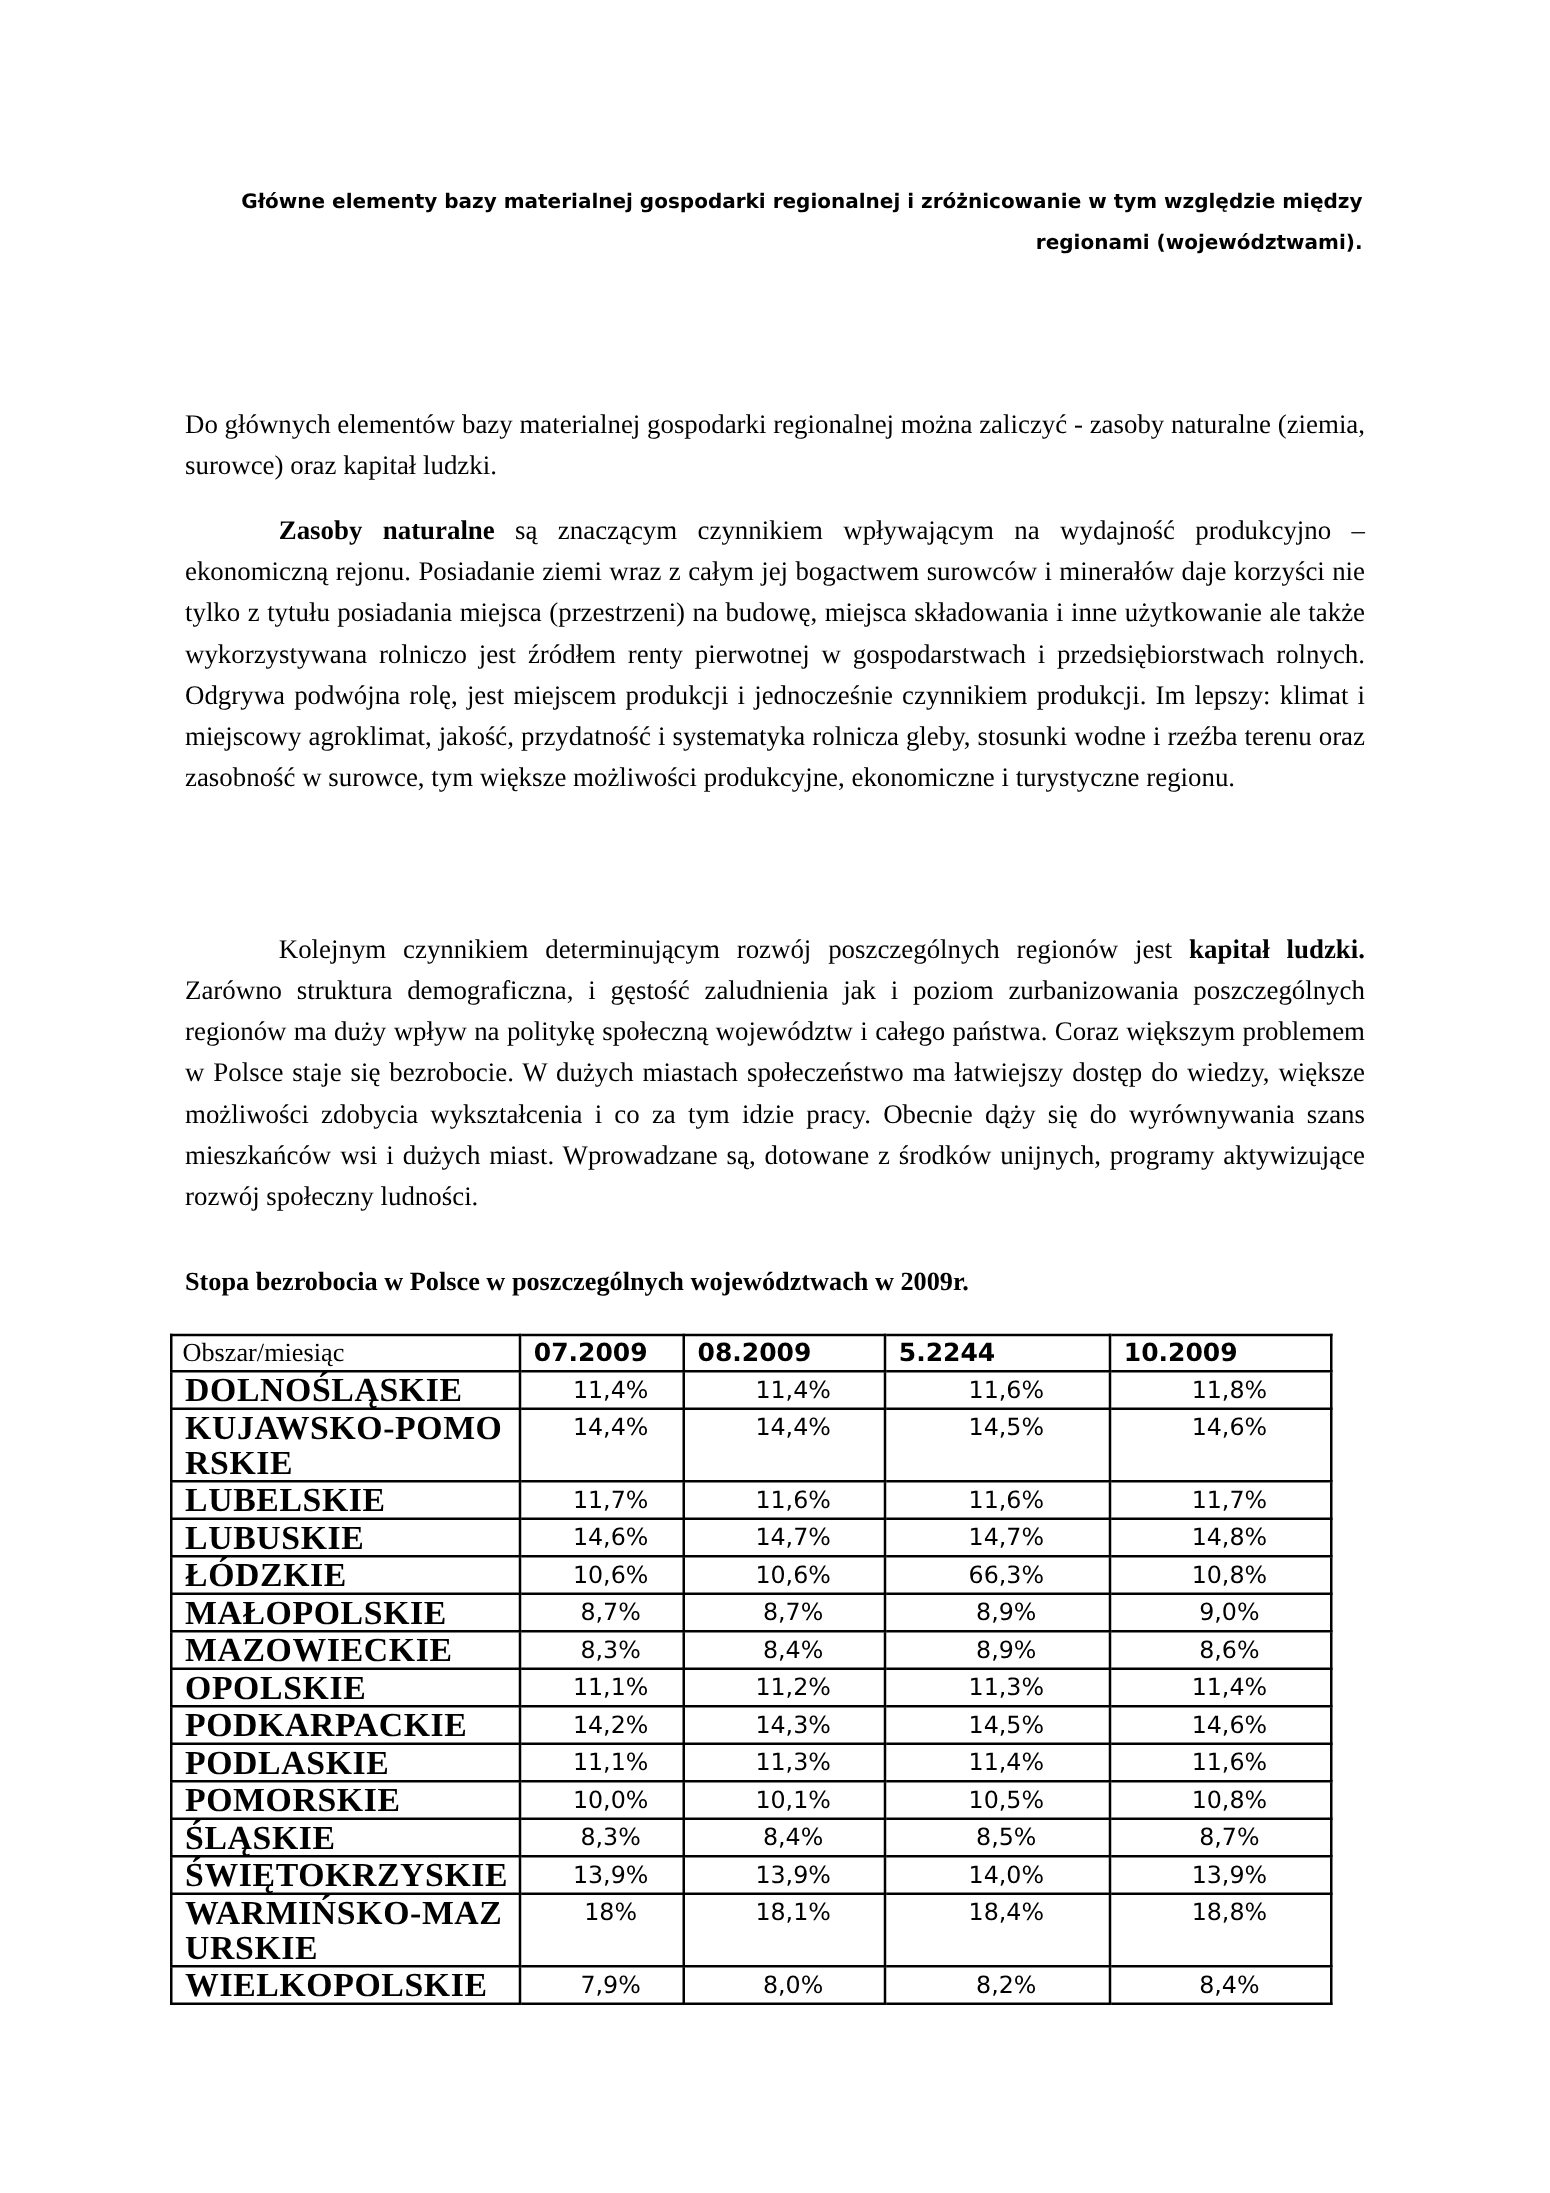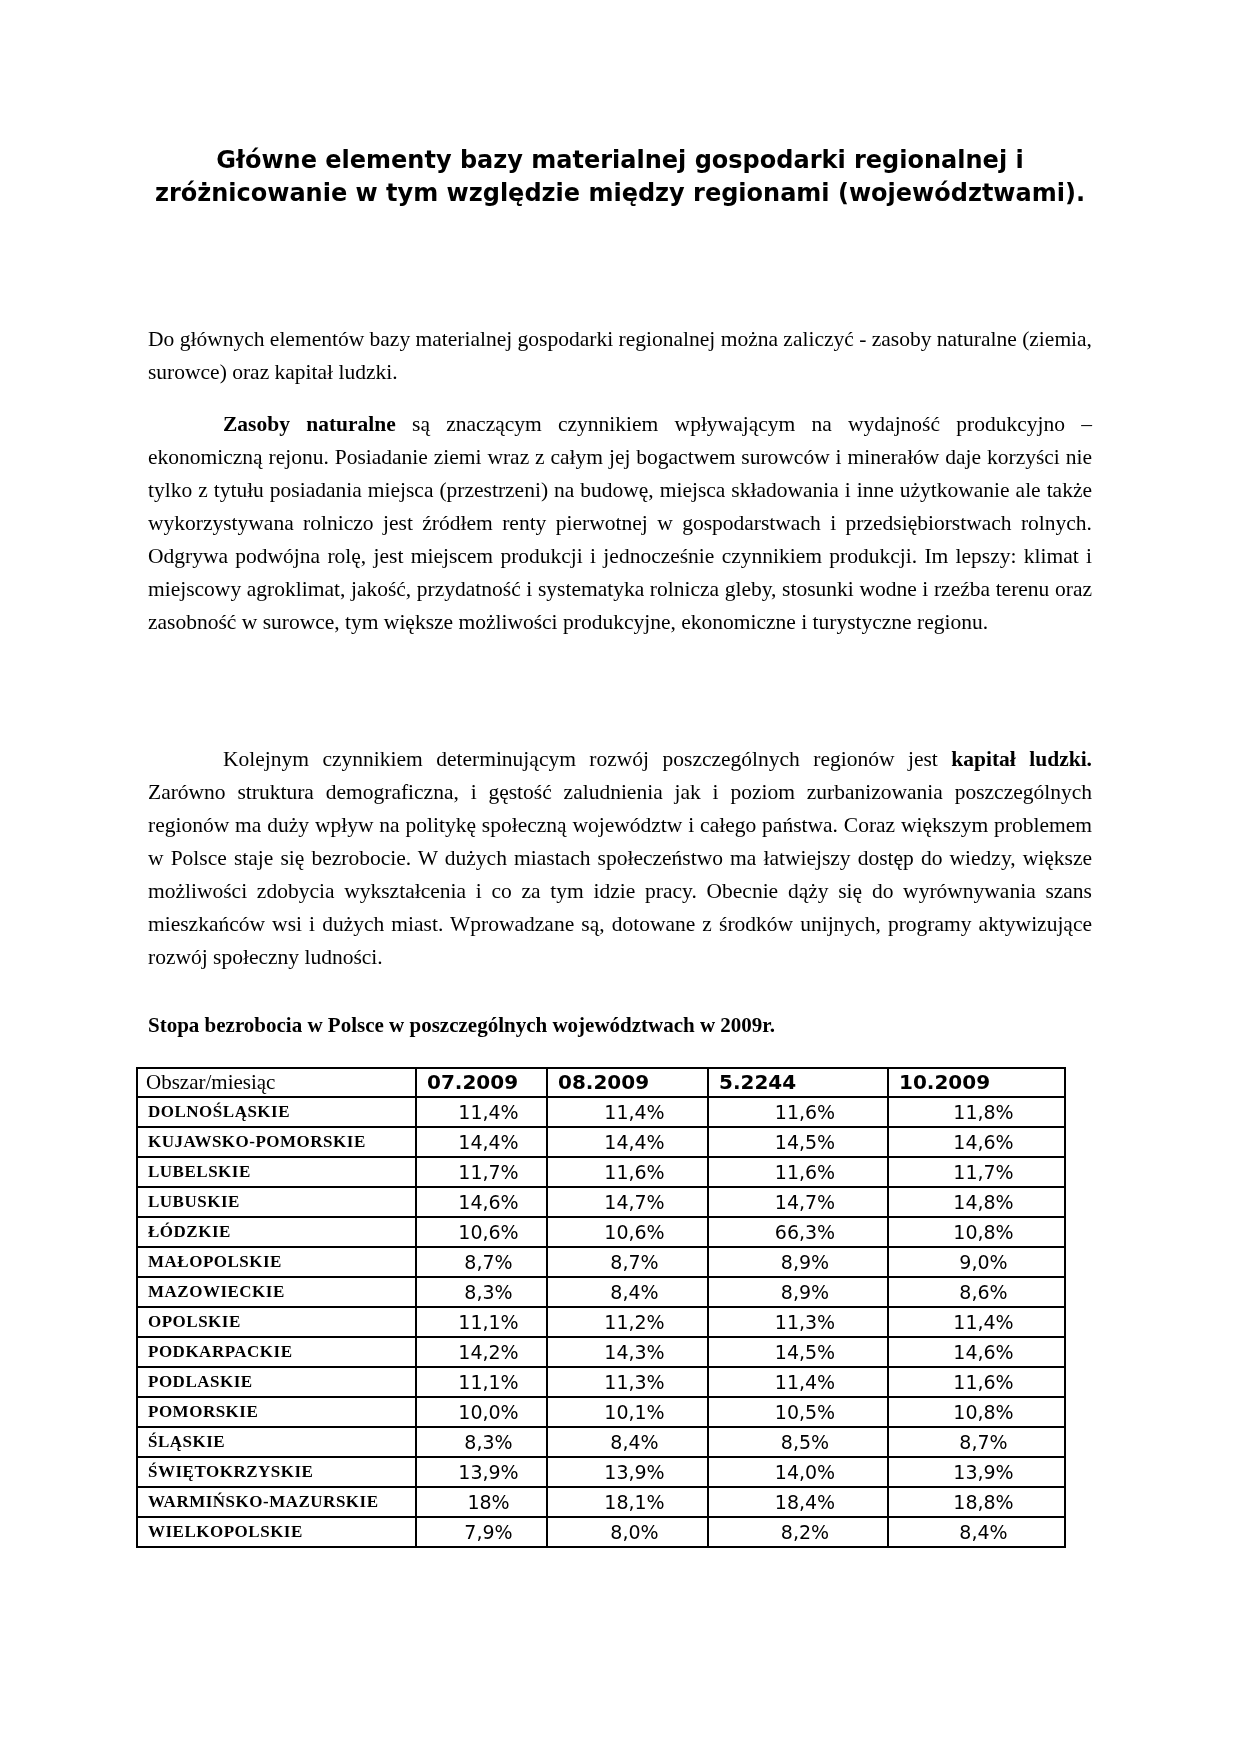--- a/index.html
+++ b/index.html
@@ -1,21 +1,21 @@
 <!DOCTYPE html>
 <html><head>
   <meta charset="utf-8">
   <style>
     html, body { margin: 0; padding: 0; background: #ffffff; }
     body { width: 1240px; height: 1754px; position: relative; overflow: hidden; color: #000; }
     .page { position: absolute; left: 0; top: 0; width: 1240px; height: 1754px; }
     .title {
       position: absolute; left: 150px; top: 144px; width: 940px;
-      font-family: "DejaVu Sans", sans-serif; font-weight: bold; font-size: 24px;
-      line-height: 33px; text-align: center;
+      font-family: "DejaVu Sans", sans-serif; font-weight: bold; font-size: 16px;
+      line-height: 33px; text-align: right;
     }
     .para {
       position: absolute; left: 148px; width: 944px;
       font-family: "Liberation Serif", serif; font-size: 21.5px; line-height: 33px;
       text-align: justify; margin: 0;
     }
     .para .indent { display: inline-block; width: 75px; }
     .para b { font-weight: bold; }
     .p1 { top: 323px; }
     .p2 { top: 408px; }
@@ -33,21 +33,21 @@
       font-size: 20px; line-height: 28px;
     }
     table.data th {
       font-family: "DejaVu Sans", sans-serif; font-weight: bold; text-align: left;
       padding-left: 10px; height: 27px; line-height: 27px;
     }
     table.data th.first {
       font-family: "Liberation Serif", serif; font-weight: normal; font-size: 21px; padding-left: 8px;
     }
     table.data td.region {
-      font-family: "Liberation Serif", serif; font-weight: bold; font-size: 17px;
+      font-family: "Liberation Serif", serif; font-weight: bold; font-size: 27px;
       letter-spacing: 0.5px; padding-left: 10px; word-break: break-all;
     }
     table.data td.val {
       font-family: "DejaVu Sans", sans-serif; font-weight: normal; text-align: center; font-size: 19px; padding-left: 20px;
     }
     col.c0 { width: 279px; }
     col.c1 { width: 131px; }
     col.c2 { width: 161px; }
     col.c3 { width: 180px; }
     col.c4 { width: 177px; }

